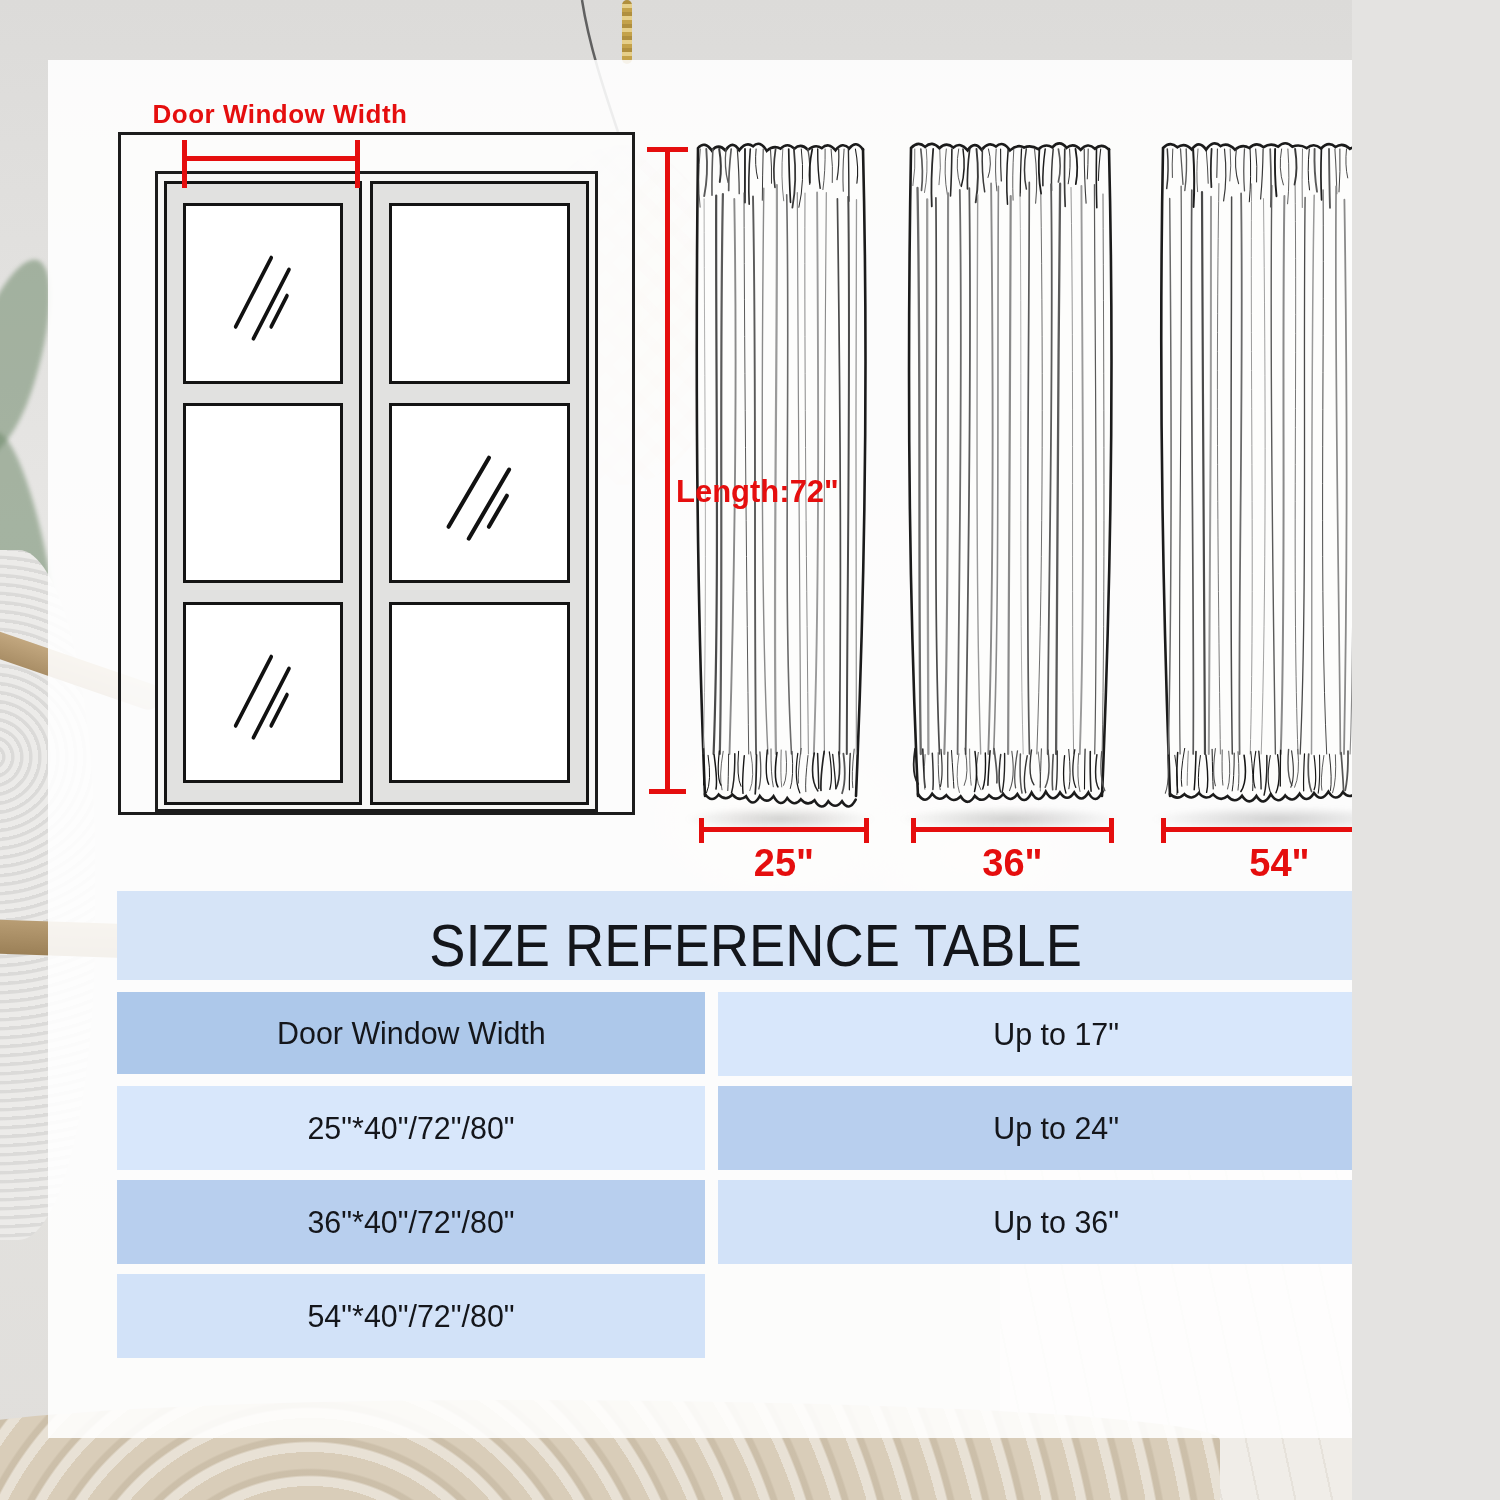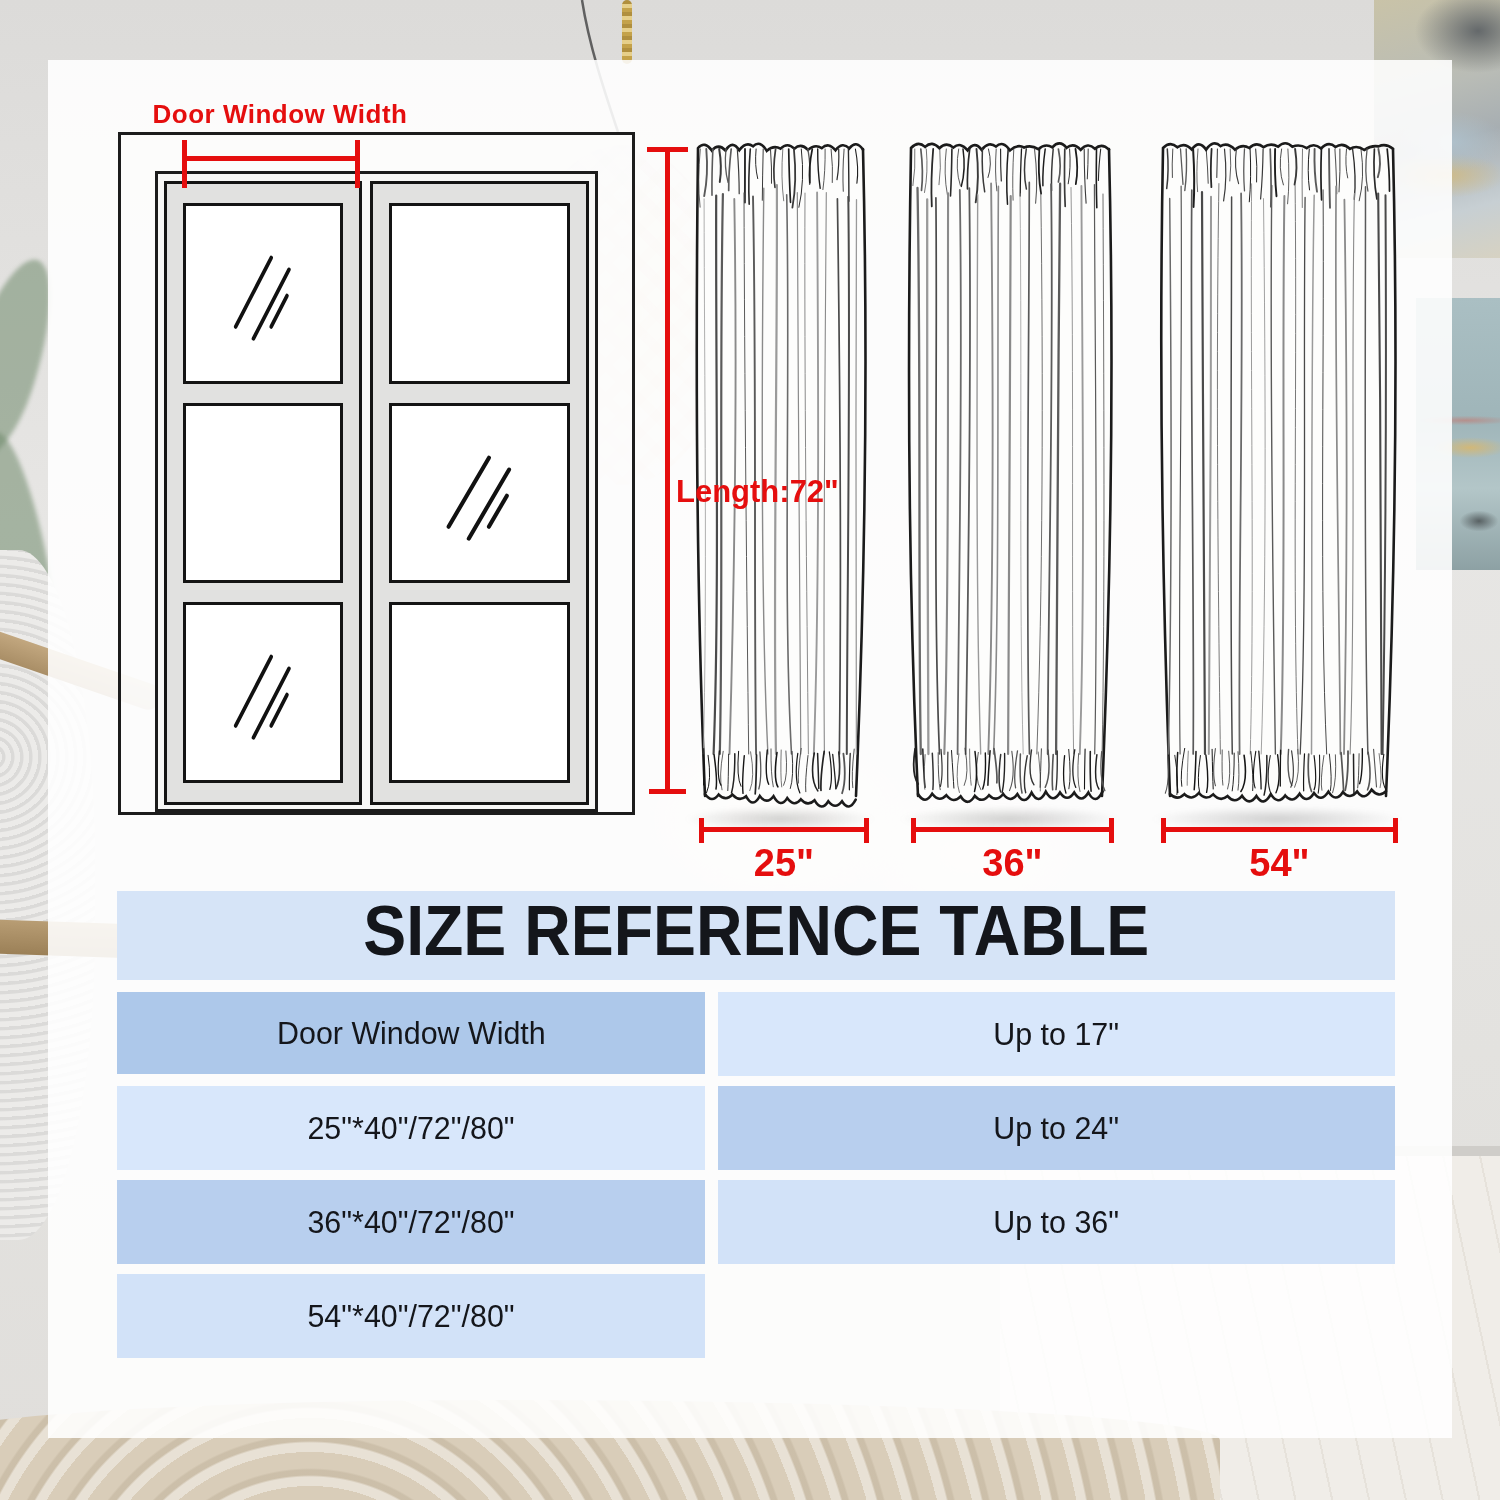--- a/index.html
+++ b/index.html
@@ -1,17 +1,17 @@
 <!DOCTYPE html>
 <html><head>
 <meta charset="utf-8">
 <style>
   html,body{margin:0;padding:0;background:#e4e3e1;}
-  .stage{position:relative;width:1500px;height:1500px;overflow:hidden;
-         font-family:"Liberation Sans",sans-serif;background:#000000;}
+  .stage{position:relative;width:1308px;height:1500px;overflow:hidden;
+         font-family:"Liberation Sans",sans-serif;background:#000000;padding-left:44px;}
   .abs{position:absolute;}
 
   
   .wall{left:0;top:0;width:1500px;height:1500px;
         background:linear-gradient(180deg,#dcdbd9 0%,#e7e6e4 35%,#e3e2df 70%,#e0dedb 100%);}
   .baseboard{left:1050px;top:1146px;width:450px;height:10px;background:#cfcdc9;}
   .wood-floor{left:1000px;top:1156px;width:500px;height:344px;
         background:#f0ede8 repeating-linear-gradient(78deg,rgba(170,158,138,.14) 0 2px,transparent 2px 36px);}
   .rug{left:-80px;top:1400px;width:1300px;height:160px;border-radius:45% 55% 0 0/40px;
         background:#d9cdb9 repeating-radial-gradient(circle at 30% 160%,rgba(255,255,255,.4) 0 9px,rgba(158,142,115,.22) 11px 16px,transparent 18px 34px);}
@@ -86,22 +86,22 @@
         background:radial-gradient(ellipse at center,rgba(95,95,95,.28),transparent 70%);}
   .dim{z-index:12;}
   .dim .bar{position:absolute;left:0;right:0;top:9px;height:5px;background:#e50e0e;}
   .dim .tick{position:absolute;top:0;width:5px;height:25px;background:#e50e0e;}
   .dim .tick.l{left:0;} .dim .tick.r{right:0;}
   .dim .lbl{position:absolute;top:24px;left:0;right:0;text-align:center;
         color:#e50e0e;font-weight:bold;font-size:38px;}
 
   
   .size-table{left:117px;top:891px;width:1278px;z-index:12;color:#14161b;}
-  .t-title{height:89px;background:#d6e4f7;display:flex;align-items:flex-start;justify-content:center;
-        font-weight:bold;font-size:70px;margin-bottom:12px;}
+  .t-title{height:89px;background:#d6e4f7;display:flex;align-items:flex-end;justify-content:center;
+        font-weight:normal;font-size:59px;margin-bottom:12px;}
   .t-grid{display:grid;grid-template-columns:588px 1fr;column-gap:13px;row-gap:10px;}
   .t-cell{height:82px;display:flex;align-items:center;justify-content:center;font-size:32px;}
   .t-head{background:#adc8ea;}
   .t-r1{background:#d8e7fb;height:84px;}
   .t-r2{background:#b8cfee;height:84px;}
   .t-r3{background:#d2e2f8;height:84px;}
   .squeeze{display:inline-block;transform:scaleX(.92);transform-origin:center;white-space:nowrap;}
   .squeeze2{display:inline-block;transform:scaleX(.95);transform-origin:center;white-space:nowrap;}
 </style>
 </head>

